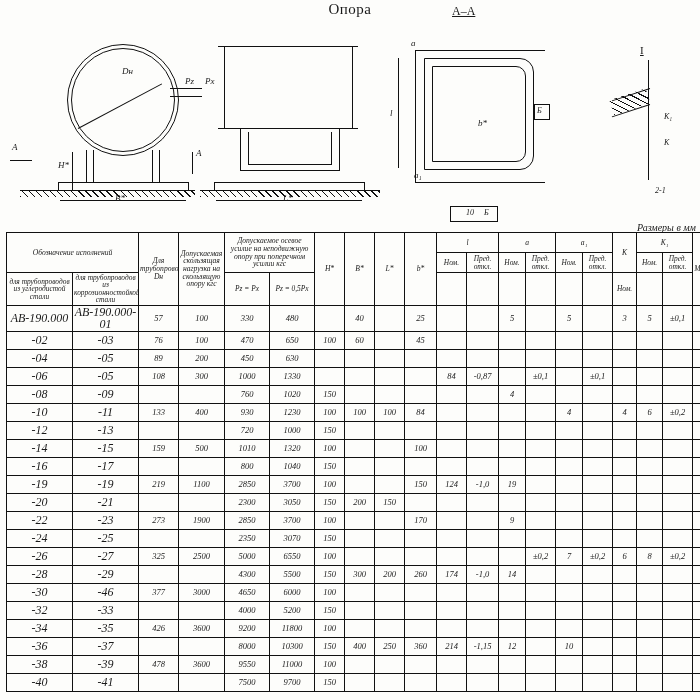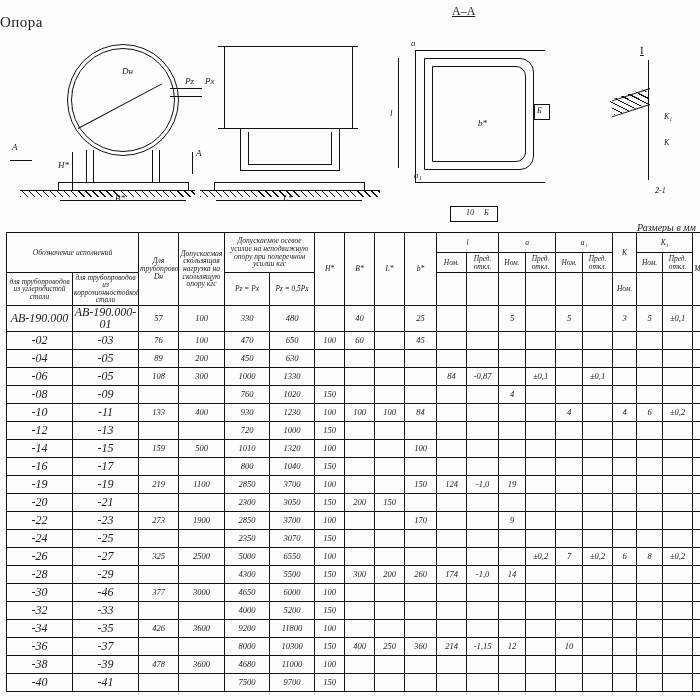--- a/index.html
+++ b/index.html
@@ -8,22 +8,22 @@
     background:#fdfdfb;
     font-family:"Liberation Serif",serif;
     color:#1a1a1a;
     position:relative;
     overflow:hidden;
   }
   .page{position:absolute;inset:0;}
 
   
   .title{
-    position:absolute;left:0;right:0;top:14px;
-    font-size:15px;letter-spacing:.5px;
+    position:absolute;left:0;right:0;top:1px;
+    text-align:center;font-size:15px;letter-spacing:.5px;
   }
   .sec-aa{
     position:absolute;left:452px;top:4px;font-size:12px;
     text-decoration:underline;
   }
   .sec-i{
     position:absolute;left:640px;top:44px;font-size:11px;
     text-decoration:underline;
   }
   .sizes-note{
@@ -637,21 +637,21 @@
           <td></td>
           <td></td>
           <td></td>
           <td>26,0</td>
         </tr>
         <tr>
           <td class="l">-38</td>
           <td class="l">-39</td>
           <td>478</td>
           <td>3600</td>
-          <td>4680</td>
+          <td>9550</td>
           <td>11000</td>
           <td>100</td>
           <td></td>
           <td></td>
           <td></td>
           <td></td>
           <td></td>
           <td></td>
           <td></td>
           <td></td>

